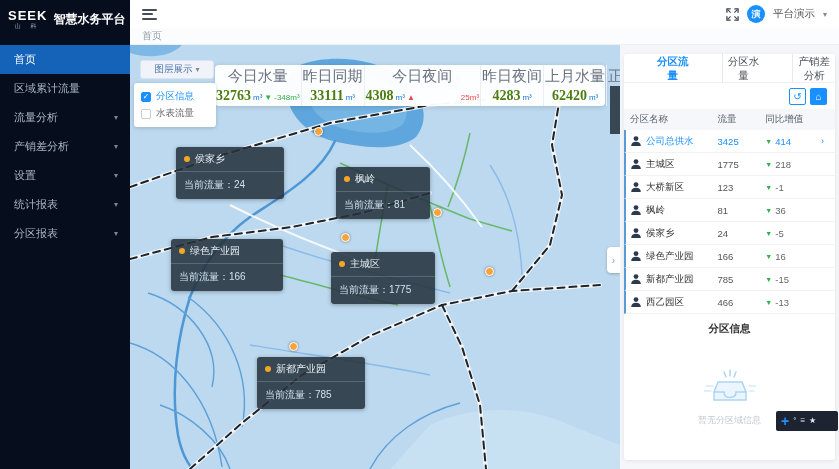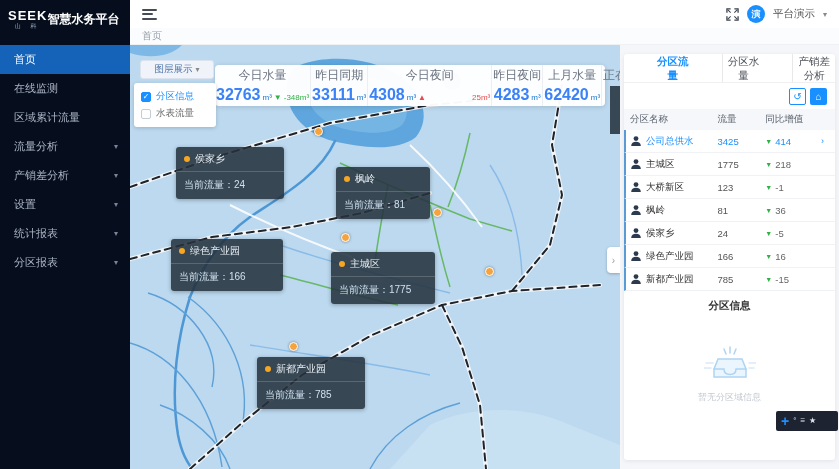--- a/index.html
+++ b/index.html
@@ -1,21 +1,21 @@
 <!DOCTYPE html>
 <html><head>
 <meta charset="utf-8">
 <style>
   * { margin:0; padding:0; box-sizing:border-box; }
   html,body { width:839px; height:469px; overflow:hidden; }
   body { font-family:"Liberation Sans","DejaVu Sans",sans-serif; background:#eef1f5; position:relative; font-size:11px; color:#333; }
 
   
   .sidebar { position:absolute; left:0; top:0; width:130px; height:469px; background:#060d1d; z-index:30; }
-  .logo-row { display:flex; align-items:center; padding:9px 8px 10px 8px; }
+  .logo-row { display:flex; align-items:center; gap:6px; padding:9px 8px 10px 8px; }
   .logo-mark { display:flex; flex-direction:column; align-items:center; line-height:1; }
   .logo-en { color:#fff; font-weight:bold; font-size:13px; letter-spacing:1px; }
   .logo-cn { color:#9fb2c8; font-size:6px; letter-spacing:4px; margin-top:1px; }
   .logo-title { color:#fff; font-weight:bold; font-size:12px; white-space:nowrap; }
   .menu { margin-top:6px; }
   .menu-item { height:29px; display:flex; align-items:center; justify-content:space-between; padding:0 12px 0 14px; color:#a9b4c4; font-size:11px; cursor:pointer; }
   .menu-item.active { background:#1563b8; color:#fff; }
   .menu-caret { font-size:8px; color:#77849a; }
 
   
@@ -31,23 +31,23 @@
   .breadcrumb-bar { position:absolute; left:130px; top:28px; right:0; height:17px; background:#fbfcfd; border-bottom:1px solid #eef0f2; display:flex; align-items:center; padding:0 12px; z-index:20; }
   .breadcrumb { color:#98a1ab; font-size:10px; }
 
   
   .map { position:absolute; left:130px; top:45px; width:490px; height:424px; overflow:hidden; background:#bcd9ef; }
   .map svg.basemap { position:absolute; left:0; top:0; }
 
   .stats-card { position:absolute; left:85px; top:20px; width:390px; height:41px; background:rgba(255,255,255,0.97); border-radius:4px; box-shadow:0 1px 5px rgba(0,0,0,0.15); display:flex; z-index:5; }
   .stat { flex:1; display:flex; flex-direction:column; align-items:center; justify-content:center; border-right:1px solid #ebeef2; padding:2px 1px; }
   .stat:last-child { border-right:none;justify-content:space-between; }
-  .stat-label { color:#6a7380; font-size:12px; margin-bottom:2px; white-space:nowrap; }
+  .stat-label { color:#6a7380; font-size:15px; margin-bottom:2px; white-space:nowrap; }
   .stat-valrow { display:flex; align-items:baseline; gap:2px; white-space:nowrap; }
-  .stat-value { color:#3b82f6; font-weight:bold; font-size:16px; }
+  .stat-value { color:#4d7c0f; font-weight:bold; font-size:14px;font-family:Liberation Serif, serif; }
   .stat-unit { color:#1576d2; font-size:8px; }
   .stat-delta { font-size:8px; }
 
   .layer-panel { position:absolute; left:10px; top:15px; z-index:6; }
   .layer-dd { width:74px; height:19px; background:#f0f4fa; border:1px solid #dbe3ee; border-radius:3px; color:#4a6fa5; font-size:9.5px; display:flex; align-items:center; justify-content:center; gap:3px; cursor:pointer; }
   .layer-card { margin-top:4px; margin-left:-6px; width:82px; background:#fff; border-radius:3px; box-shadow:0 1px 4px rgba(0,0,0,0.18); padding:5px 7px; }
   .layer-opt { display:flex; align-items:center; gap:5px; height:17px; cursor:pointer; }
   .cbx { width:10px; height:10px; border-radius:2px; border:1px solid #c6ccd4; background:#fff; display:flex; align-items:center; justify-content:center; font-size:8px; color:#fff; }
   .cbx.checked { background:#1890ff; border-color:#1890ff; }
   .layer-opt-label { font-size:9.5px; color:#666; }
@@ -103,24 +103,20 @@
       <span class="logo-cn">山 科</span>
     </div>
     <span class="logo-title">智慧水务平台</span>
   </div>
   <div class="menu">
     <div class="menu-item active">
       <span>首页</span>
       <span class="menu-caret"></span>
     </div>
     <div class="menu-item">
-      <span>在线监测</span>
-      <span class="menu-caret"></span>
-    </div>
-    <div class="menu-item">
       <span>区域累计流量</span>
       <span class="menu-caret"></span>
     </div>
     <div class="menu-item">
       <span>流量分析</span>
       <span class="menu-caret">▾</span>
     </div>
     <div class="menu-item">
       <span>产销差分析</span>
       <span class="menu-caret">▾</span>
@@ -444,20 +440,35 @@
           </svg>
           <span class="row-name">新都产业园</span>
         </span>
       <span class="c-flow">785</span>
       <span class="c-delta">
           <span class="arrow" style="color: rgb(47, 179, 68);">▼</span>
           <span class="delta-val">-15</span>
         </span>
       <span class="c-chev"></span>
     </div>
+    <div class="trow">
+      <span class="c-name">
+          <svg class="row-ico" viewBox="0 0 12 12">
+            <circle cx="6" cy="3.6" r="2.4" fill="#2c3a4d"></circle>
+            <path d="M1.2,11 C1.2,8 3.2,6.8 6,6.8 C8.8,6.8 10.8,8 10.8,11 Z" fill="#2c3a4d"></path>
+          </svg>
+          <span class="row-name">西乙园区</span>
+        </span>
+      <span class="c-flow">466</span>
+      <span class="c-delta">
+          <span class="arrow" style="color: rgb(47, 179, 68);">▼</span>
+          <span class="delta-val">-13</span>
+        </span>
+      <span class="c-chev"></span>
+    </div>
 
     <div class="info-title">分区信息</div>
     <div class="empty">
       <svg width="52" height="40" viewBox="0 0 52 40">
         <g stroke="#aed4f2" stroke-width="1.5" fill="none" stroke-linecap="round">
           <path d="M20,4 L22,9 M26,2 L26,8 M32,4 L30,9"></path>
           <path d="M14,14 L10,24 L10,32 L42,32 L42,24 L38,14 Z" fill="#eaf5fd"></path>
           <path d="M10,24 L20,24 C20,28 23,29.5 26,29.5 C29,29.5 32,28 32,24 L42,24"></path>
           <path d="M2,18 L9,18 M0,23 L7,23 M45,18 L52,18 M45,23 L50,23" stroke="#d6eafa"></path>
         </g>

